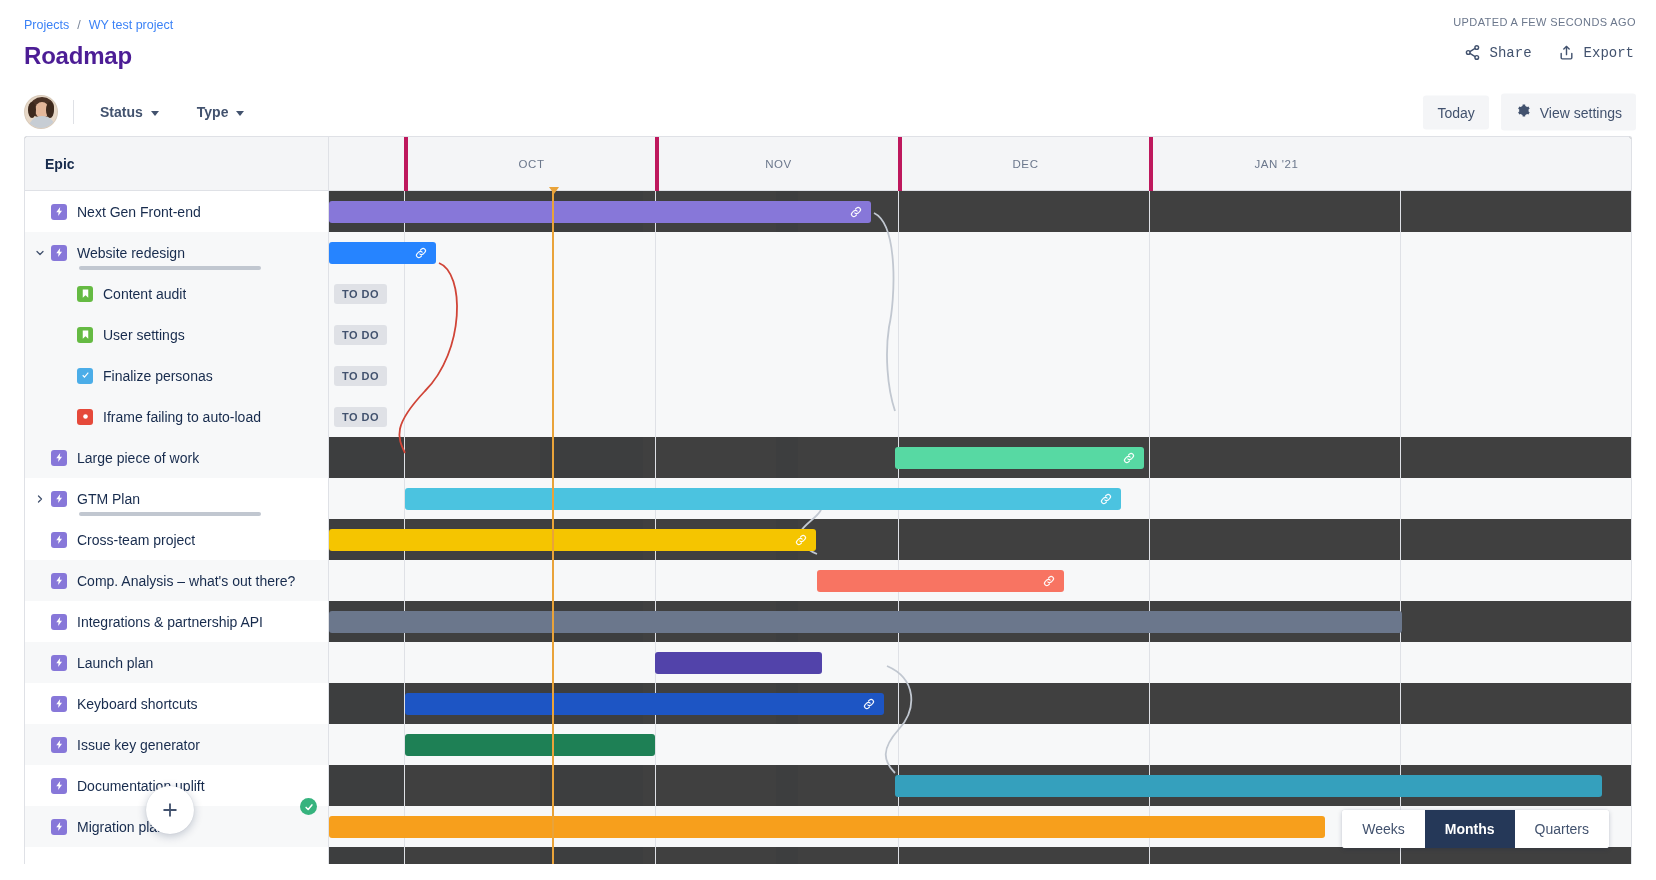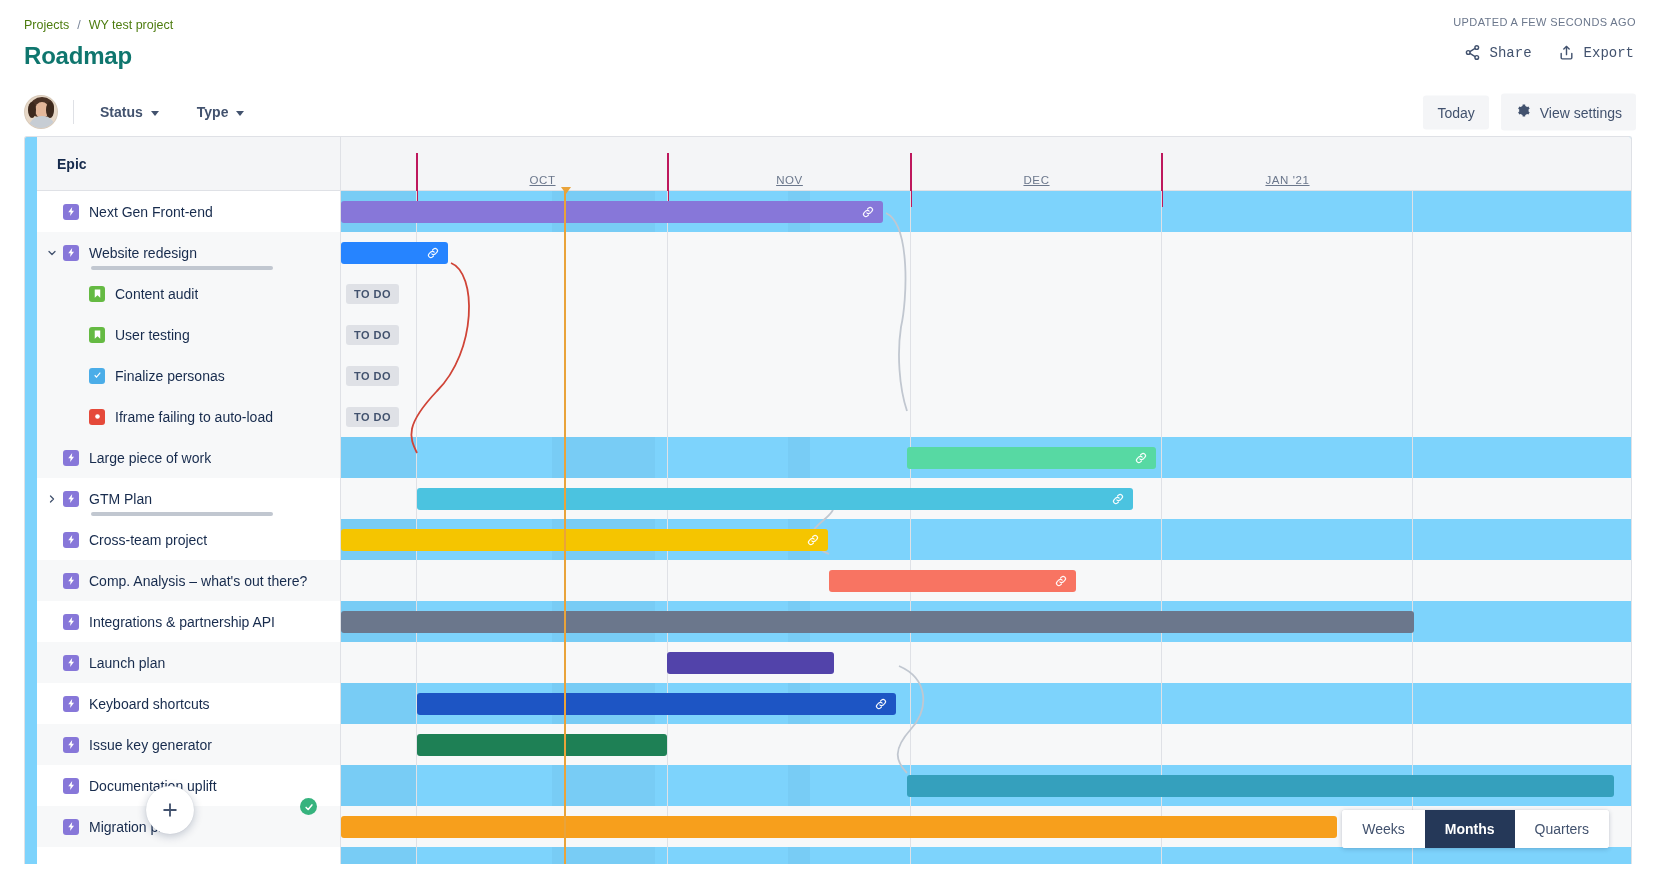--- a/index.html
+++ b/index.html
@@ -9,23 +9,23 @@
     overflow: hidden;
     background: #ffffff;
     font-family: "Liberation Sans", sans-serif;
     color: #172b4d;
     -webkit-font-smoothing: antialiased;
   }
 
   
   .page-head { position: relative; padding: 16px 24px 0 24px; height: 88px; }
   .breadcrumb { display: flex; align-items: center; font-size: 12.5px; color: #6b778c; height: 18px; }
-  .breadcrumb a { color: #4d7c0f; text-decoration: none; cursor: pointer; }
+  .breadcrumb a { color: #3b82f6; text-decoration: none; cursor: pointer; }
   .bc-sep { margin: 0 8px; color: #7a869a; }
-  .page-title { font-size: 24px; font-weight: 600; color: #0f766e; margin-top: 8px; letter-spacing: -0.2px; }
+  .page-title { font-size: 24px; font-weight: 600; color: #4c1d95; margin-top: 8px; letter-spacing: -0.2px; }
 
   .head-right { position: absolute; right: 20px; top: 16px; text-align: right; }
   .updated-label { font-size: 11px; letter-spacing: 0.4px; color: #6b778c; text-transform: uppercase; white-space: nowrap; }
   .head-actions { display: flex; align-items: center; justify-content: flex-end; gap: 22px; margin-top: 12px; font-family: Liberation Mono, monospace; }
   .head-btn { display: flex; align-items: center; gap: 9px; font-size: 14px; color: #42526e; cursor: pointer;
               background: none; border: none; font-family: inherit; padding: 4px 2px; border-radius: 3px; }
   .head-btn svg { display: block; }
 
   
   .toolbar { position: relative; display: flex; align-items: center; padding: 0 24px; height: 48px; }
@@ -42,21 +42,21 @@
                 padding: 6px 10px; border-radius: 3px; cursor: pointer; background: none; border: none; font-family: inherit; }
   .chev { width: 0; height: 0; border-left: 4.5px solid transparent; border-right: 4.5px solid transparent;
           border-top: 5px solid #42526e; display: inline-block; margin-top: 2px; }
 
   .tb-right { position: absolute; right: 20px; top: 50%; transform: translateY(-50%); display: flex; align-items: center; gap: 12px; }
   .tb-pill { display: flex; align-items: center; gap: 9px; background: #f4f5f7; color: #42526e; border: none;
              font-family: inherit; font-size: 14px; font-weight: 500; padding: 9px 14px; border-radius: 3px; cursor: pointer; }
 
   
   .gantt { position: relative; margin: 0 24px; border: 1px solid #dfe1e6; border-bottom: none;
-           border-radius: 3px 3px 0 0; height: 728px; overflow: hidden; background: #7dd3fc; padding-left: 12px; }
+           border-radius: 3px 3px 0 0; height: 728px; overflow: hidden; background: #404040; }
   .gantt-inner { display: flex; height: 100%; }
 
   
   .left-pane { width: 304px; flex: none; position: relative; z-index: 4; background: #fff; border-right: 1px solid #dfe1e6; }
   .left-head { height: 54px; background: #f4f5f7; border-bottom: 1px solid #dfe1e6;
                display: flex; align-items: center; padding-left: 20px; font-size: 14px; font-weight: 600; color: #172b4d; }
   .row { height: 41px; display: flex; align-items: center; position: relative; padding-left: 20px; }
   .row.alt { background: #f7f8f9; }
 
   .twisty { width: 18px; flex: none; margin-left: -14px; margin-right: 2px; cursor: pointer;
@@ -73,23 +73,23 @@
 
   .row-label { font-size: 14px; color: #172b4d; white-space: nowrap; overflow: hidden; text-overflow: ellipsis; }
   .row.child { padding-left: 52px; }
   .row.child .row-label { color: #172b4d; }
 
   .underbar { position: absolute; left: 54px; bottom: 3px; width: 182px; height: 4px; border-radius: 2px; background: #c1c7d0; }
 
   
   .right-pane { flex: 1; position: relative; overflow: hidden; }
   .tl-head { height: 54px; background: #f4f5f7; border-bottom: 1px solid #dfe1e6; position: relative; }
-  .tl-month { position: absolute; top: 16px; height: 54px; border-left: 2px solid #be185d;
+  .tl-month { position: absolute; top: 0; height: 54px; border-left: 4px solid #be185d;
               display: flex; align-items: center; justify-content: center;
-              font-size: 11.5px; letter-spacing: 0.6px; color: #6b778c; text-transform: uppercase; text-decoration: underline; }
+              font-size: 11.5px; letter-spacing: 0.6px; color: #6b778c; text-transform: uppercase; }
   .tl-body { position: absolute; top: 54px; left: 0; right: 0; bottom: 0; }
   .col-line { position: absolute; top: 0; bottom: 0; width: 1px; background: #dfe1e6; }
   .band { position: absolute; left: 0; right: 0; height: 41px; }
   .band.alt { background: #f7f8f9; }
   .weekend { position: absolute; top: 0; bottom: 0; background: rgba(9,30,66,0.035); }
 
   .today-line { position: absolute; top: -4px; bottom: 0; width: 2px; background: #f5a councils; }
   .today-line { background: #e9a33a; }
   .today-tri { position: absolute; top: -4px; width: 0; height: 0; margin-left: -4px;
                border-left: 5px solid transparent; border-right: 5px solid transparent; border-top: 7px solid #e9a33a; }
@@ -231,21 +231,21 @@
               </svg>
             </span>
             <span class="row-label">Content audit</span>
           </div>
           <div class="row alt child">
             <span class="type-icon ti-story">
               <svg width="11" height="11" viewBox="0 0 24 24">
                 <path fill="#fff" d="M6 3h12v18l-6-5-6 5V3z"></path>
               </svg>
             </span>
-            <span class="row-label">User testing</span>
+            <span class="row-label">User settings</span>
           </div>
           <div class="row alt child">
             <span class="type-icon ti-task">
               <svg width="11" height="11" viewBox="0 0 24 24">
                 <path fill="#fff" d="M5 12.5 9.8 17.5 19 6.5l-1.8-1.6-7.4 8.8-3-3.1L5 12.5z"></path>
               </svg>
             </span>
             <span class="row-label">Finalize personas</span>
           </div>
           <div class="row alt child">

